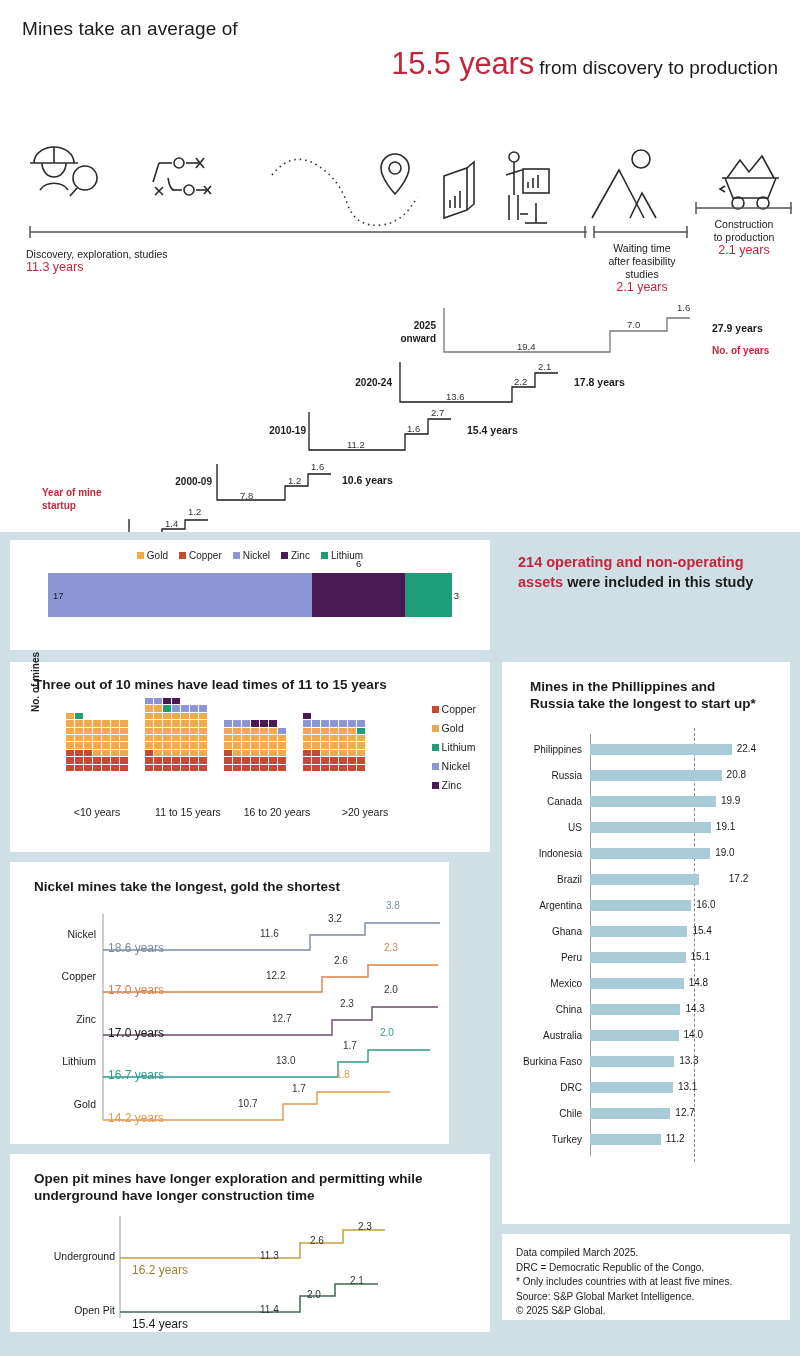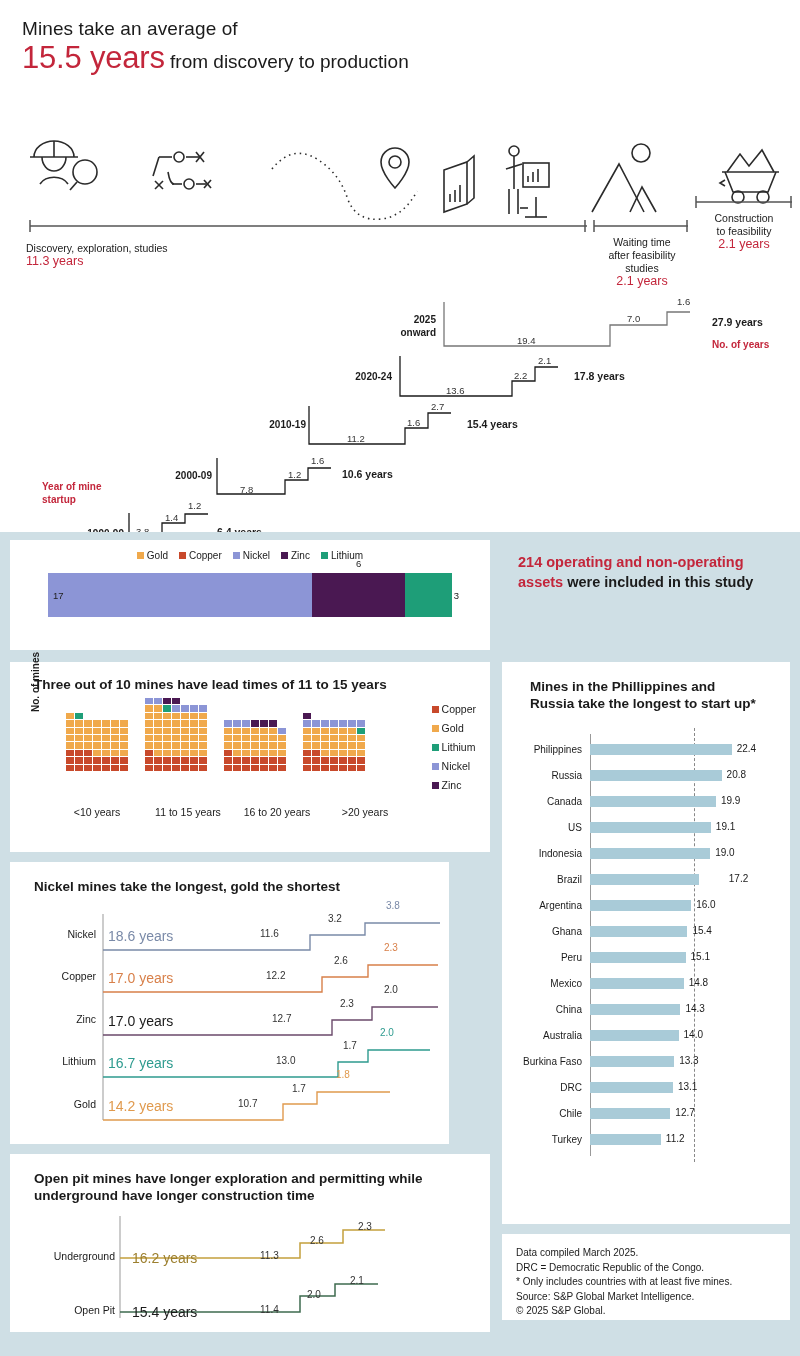--- a/index.html
+++ b/index.html
@@ -6,21 +6,21 @@
   body {
     width: 800px; height: 1356px;
     font-family: "Liberation Sans", sans-serif;
     background: #ffffff;
     color: #1b1b1b;
     overflow: hidden;
     position: relative;
   }
   .top-section { background:#fff; padding: 18px 22px 0 22px; height: 532px; position:relative;}
   .headline-1 { font-size: 19px; color:#1b1b1b; letter-spacing:.1px; }
-  .headline-2 { font-size: 19px; color:#1b1b1b; }
+  .headline-2 { font-size: 19px; color:#1b1b1b; margin-top:6px;text-align:right;}
   .headline-big { font-size: 31px; color:#C3263B; font-weight:400; letter-spacing:-.2px;}
   .headline-rest { font-size:19px; color:#1b1b1b;}
 
   .timeline-wrap { position:relative; height:200px; margin-top:8px;}
   .tl-label { position:absolute; font-size:10.5px; line-height:13px; color:#1b1b1b;}
   .tl-label .yr { color:#C3263B; font-size:12.5px; display:block;}
   .tl-label.ctr { text-align:center;}
 
   
   .stair-wrap { position:relative; height:280px; margin-top:4px;}
@@ -51,21 +51,21 @@
 
   
   .waffle-area { display:flex; align-items:flex-end; gap:16px; position:absolute; left:56px; top:36px;}
   .wcol { display:flex; flex-direction:column-reverse; gap:1px; margin-right:1px;}
   .wcell { width:8px; height:6.4px; }
   .wf-xlab { position:absolute; font-size:10.5px; text-align:center; line-height:12px;}
   .wf-ylab { position:absolute; font-size:10px; font-weight:bold; transform:rotate(-90deg); transform-origin:left top; white-space:nowrap;}
   .wf-legend { position:absolute; right:14px; top:38px; font-size:10.5px; line-height:19px;}
   .wf-legend .lg i { width:7px; height:7px;}
   .lt-cat { position:absolute; font-size:10.5px; text-align:right; }
-  .lt-first { position:absolute; font-size:14px;}
+  .lt-first { position:absolute; font-size:12px;margin-top:13px;}
   .lt-num { position:absolute; font-size:10px; color:#333;}
 
   
   .cb-row { position:relative; height:20px;}
   .cb-name { position:absolute; right:0; font-size:10px; text-align:right; width:78px; top:4px;}
   .cb-bar { position:absolute; height:11px; top:4px; background:#A9CBD8;}
   .cb-val { position:absolute; font-size:10px; top:3px;}
 
   .footer-card { font-size:10px; line-height:14.5px; color:#1b1b1b;}
   svg { display:block; overflow:visible;}
@@ -179,21 +179,21 @@
 
     <div class="tl-label ctr" style="left:570px; top:152px; width:100px;">
       <span>Waiting time</span><br>
       <span>after feasibility</span><br>
       <span>studies</span>
       <span class="yr">2.1 years</span>
     </div>
 
     <div class="tl-label ctr" style="left:672px; top:128px; width:100px;">
       <span>Construction</span><br>
-      <span>to feasibility</span>
+      <span>to production</span>
       <span class="yr">2.1 years</span>
     </div>
   </div>
 
   <div class="stair-wrap">
 
     <svg width="780" height="272" viewBox="0 0 780 272">
       <g fill="none" stroke-width="1.3">
 
         <g stroke="#1b1b1b">

